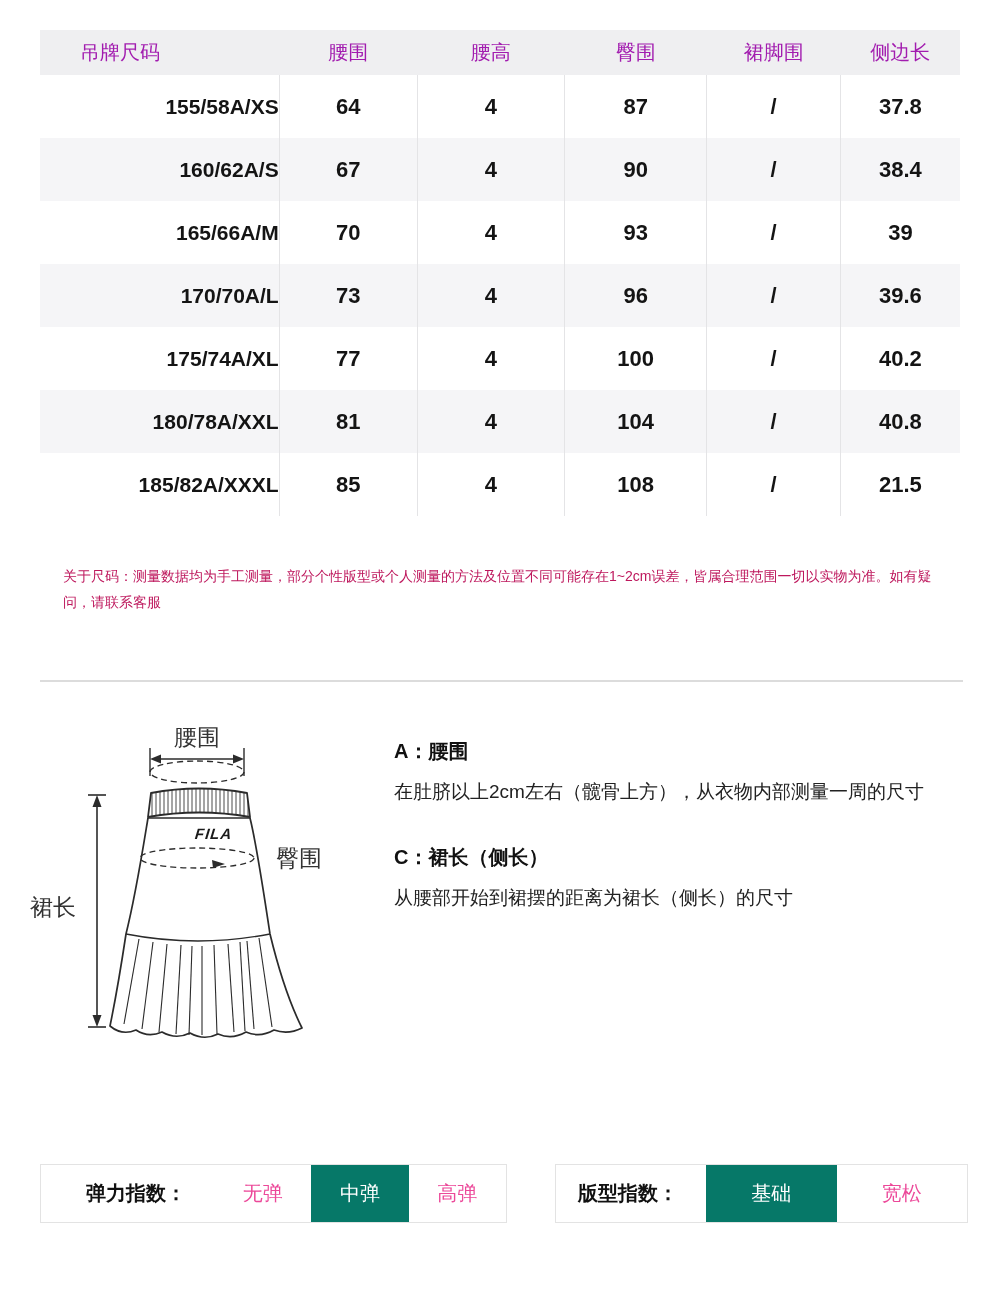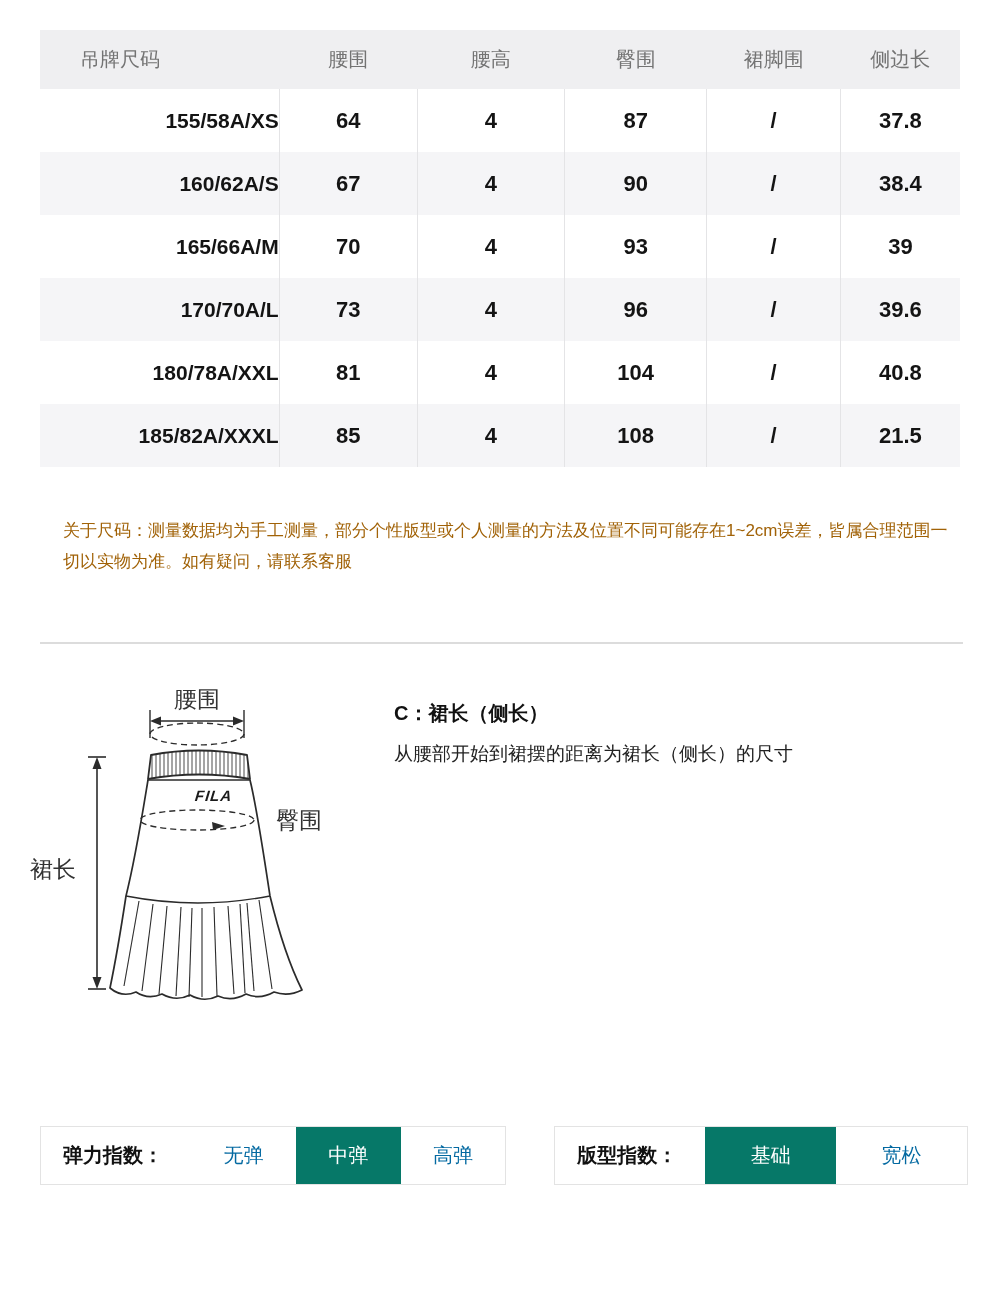--- a/index.html
+++ b/index.html
@@ -9,60 +9,60 @@
   
   .size-table-wrap { margin:30px 40px 0 40px; }
   table.size-table { width:100%; border-collapse:collapse; table-layout:fixed; }
   table.size-table col.c1 { width:26%; }
   table.size-table col.c2 { width:15%; }
   table.size-table col.c3 { width:16%; }
   table.size-table col.c4 { width:15.5%; }
   table.size-table col.c5 { width:14.5%; }
   table.size-table col.c6 { width:13%; }
   table.size-table thead th {
-    background:#efeff1; height:59px; font-size:20px; font-weight:500;
-    color:#737373; text-align:center; vertical-align:middle;
+    background:#efeff1; height:45px; font-size:20px; font-weight:500;
+    color:#a21caf; text-align:center; vertical-align:middle;
   }
   table.size-table thead th.first { text-align:left; padding-left:40px; }
   table.size-table tbody td {
     height:63px; font-size:22px; font-weight:700; color:#141414;
     text-align:center; vertical-align:middle; background:#ffffff;
     border-left:1px solid #e4e4e6;
   }
   table.size-table tbody td.first { text-align:right; padding-left:40px; border-left:none; font-size:21px; }
   table.size-table tbody tr:nth-child(even) td { background:#f5f5f7; }
 
   
   .size-note {
-    margin:48px 45px 0 63px; font-size:17px; line-height:1.85; color:#a16207;
+    margin:48px 45px 0 63px; font-size:14px; line-height:1.85; color:#be185d;
   }
 
   
   .divider { height:2px; background:#dcdcdc; margin:64px 37px 0 40px; }
 
   
   .lower { display:flex; align-items:flex-start; }
   .diagram { width:360px; height:400px; flex:none; margin-left:18px; }
   svg text.cn { font-family:"Liberation Sans",sans-serif; font-size:23px; fill:#333; }
   svg text.logo { font-family:"Liberation Sans",sans-serif; font-size:15px; font-weight:800; font-style:italic; letter-spacing:1px; fill:#1a1a1a; }
 
   .guide { margin:56px 30px 0 16px; width:600px; }
   .guide-item { margin-bottom:38px; }
   .guide-item .heading { font-size:20px; font-weight:700; color:#111; margin-bottom:13px; }
   .guide-item .body { font-size:19px; color:#222; line-height:1.5; }
 
   
   .bars { display:flex; justify-content:space-between; margin:82px 32px 0 40px; }
   .bar { display:flex; align-items:stretch; height:59px; border:1px solid #e3e3e3; background:#fff; }
-  .bar.left { width:496px; }
+  .bar.left { width:496px;padding-left:23px; }
   .bar.right { width:440px;margin-left:48px; }
   .bar .label { display:flex; align-items:center; padding-left:22px; width:150px; flex:none;
     font-size:20px; font-weight:700; color:#111; }
   .bar .opt { flex:1; display:flex; align-items:center; justify-content:center;
-    font-size:20px; color:#0369a1; }
+    font-size:20px; color:#ec4899; }
   .bar .opt.selected { background:var(--accent,#067868); color:#ffffff; }
 </style>
 </head>
 <body>
 
 <div class="size-table-wrap">
   <table class="size-table">
     <colgroup>
         <col class="c1">
         <col class="c2">
@@ -106,20 +106,28 @@
         <td>/</td>
         <td>39</td>
       </tr>
       <tr>
         <td class="first">170/70A/L</td>
         <td>73</td>
         <td>4</td>
         <td>96</td>
         <td>/</td>
         <td>39.6</td>
+      </tr>
+      <tr>
+        <td class="first">175/74A/XL</td>
+        <td>77</td>
+        <td>4</td>
+        <td>100</td>
+        <td>/</td>
+        <td>40.2</td>
       </tr>
       <tr>
         <td class="first">180/78A/XXL</td>
         <td>81</td>
         <td>4</td>
         <td>104</td>
         <td>/</td>
         <td>40.8</td>
       </tr>
       <tr>
@@ -187,20 +195,24 @@
     <line x1="70" y1="113" x2="88" y2="113" stroke="#2b2b2b" stroke-width="1.6"></line>
     <line x1="70" y1="345" x2="88" y2="345" stroke="#2b2b2b" stroke-width="1.6"></line>
     <line x1="79" y1="120" x2="79" y2="338" stroke="#2b2b2b" stroke-width="1.6"></line>
     <polygon points="79,113 74.5,125 83.5,125" fill="#2b2b2b"></polygon>
     <polygon points="79,345 74.5,333 83.5,333" fill="#2b2b2b"></polygon>
     <text class="cn" x="12" y="233">裙长</text>
   </svg>
 
   <div class="guide">
     <div class="guide-item">
+      <div class="heading">A：腰围</div>
+      <div class="body">在肚脐以上2cm左右（髋骨上方），从衣物内部测量一周的尺寸</div>
+    </div>
+    <div class="guide-item">
       <div class="heading">C：裙长（侧长）</div>
       <div class="body">从腰部开始到裙摆的距离为裙长（侧长）的尺寸</div>
     </div>
   </div>
 </div>
 
 <div class="bars">
   <div class="bar left">
     <div class="label">弹力指数：</div>
     <div class="opt">无弹</div>

